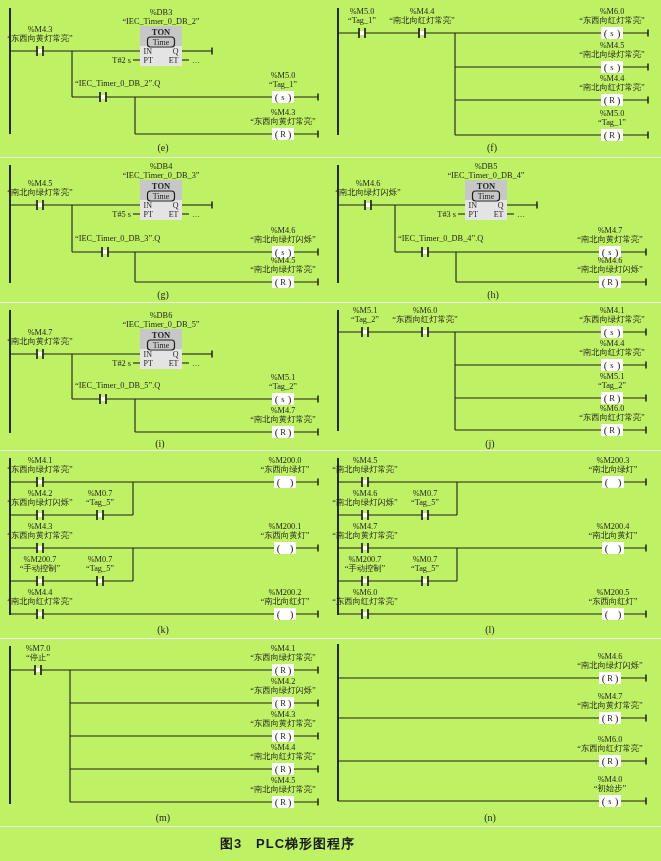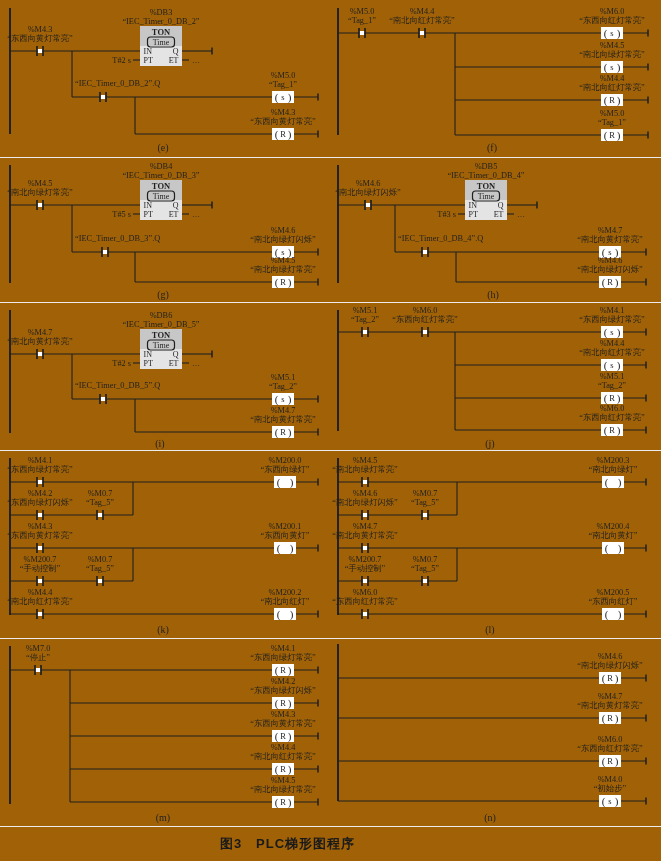--- a/index.html
+++ b/index.html
@@ -1,16 +1,16 @@
 <!DOCTYPE html>
 <html><head>
 <meta charset="utf-8">
 <style>
   html,body{margin:0;padding:0;background:#fff;}
-  .page{position:relative;width:661px;height:861px;background:#a16207;overflow:hidden;
+  .page{position:relative;width:661px;height:861px;background:#bef264;overflow:hidden;
         font-family:"Liberation Serif","DejaVu Serif",serif;}
   .panels svg{position:absolute;}
   svg text{font-family:"Liberation Serif","DejaVu Serif",serif;fill:#1f1f1f;}
   .divider{position:absolute;left:0;width:661px;height:1px;background:#ececec;}
   .caption{position:absolute;top:834px;left:0;width:649px;text-align:center;}
   .caption span{position:relative;left:-37px;
         font-family:"Liberation Sans","DejaVu Sans",sans-serif;
         font-weight:bold;font-size:13px;color:#1a1a1a;letter-spacing:1px;}
 </style>
 </head>

